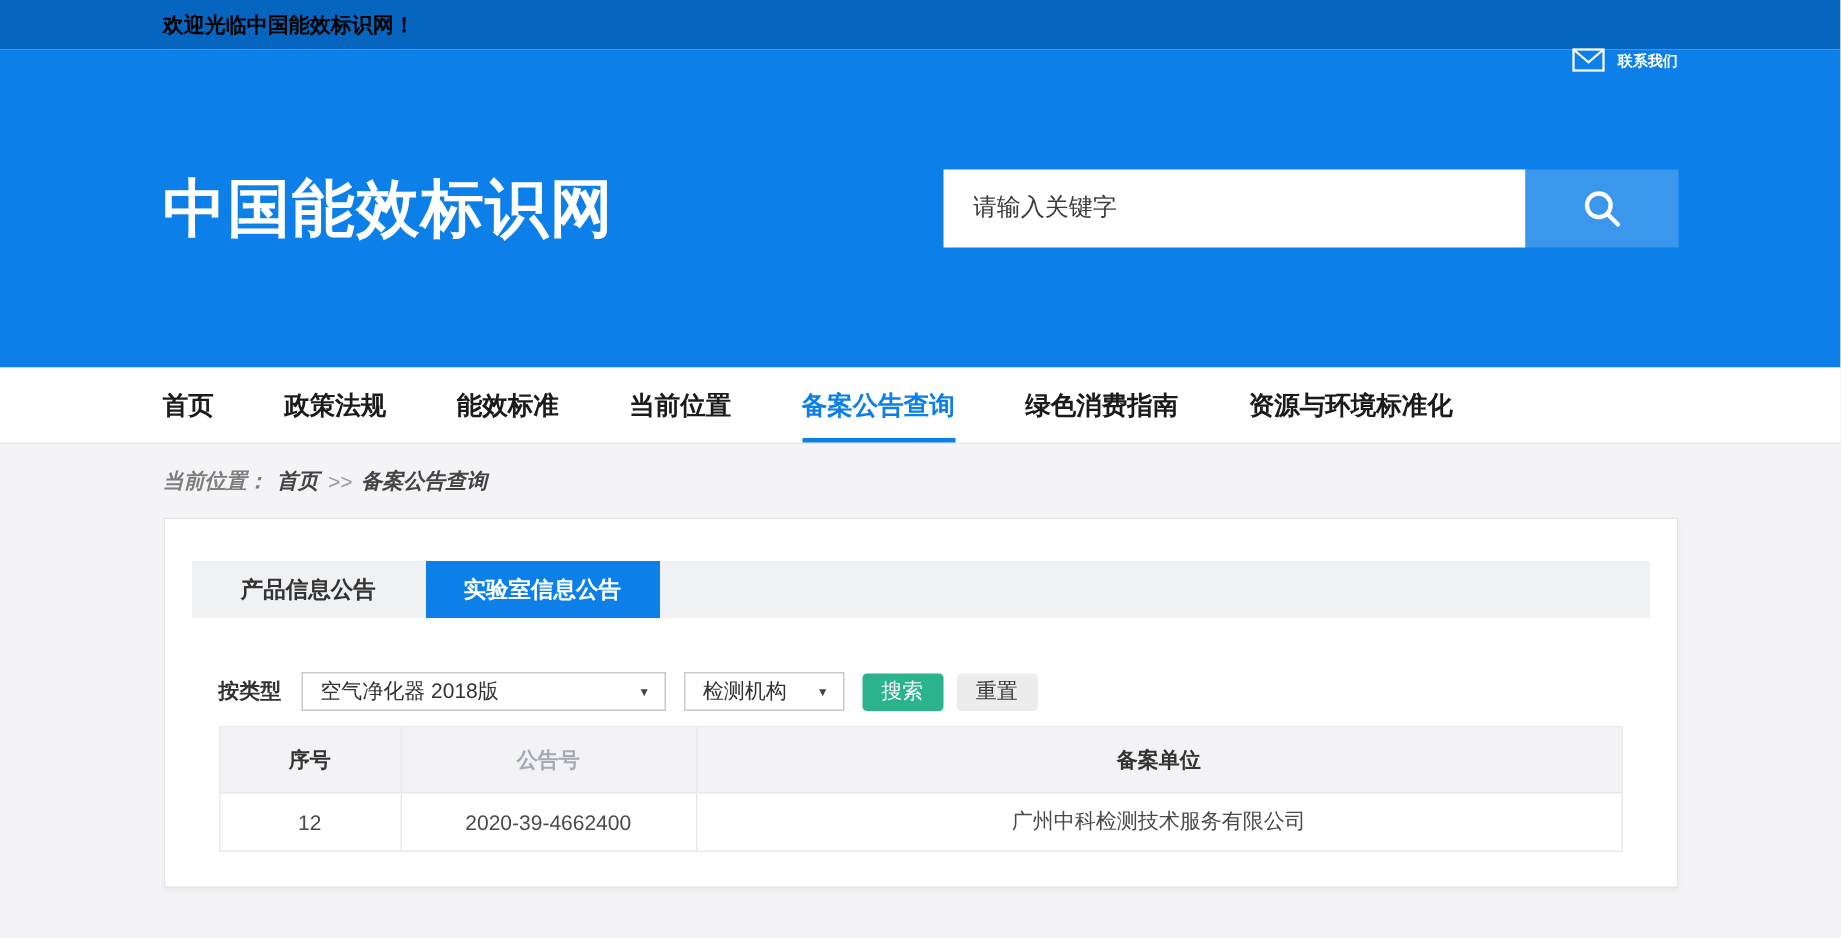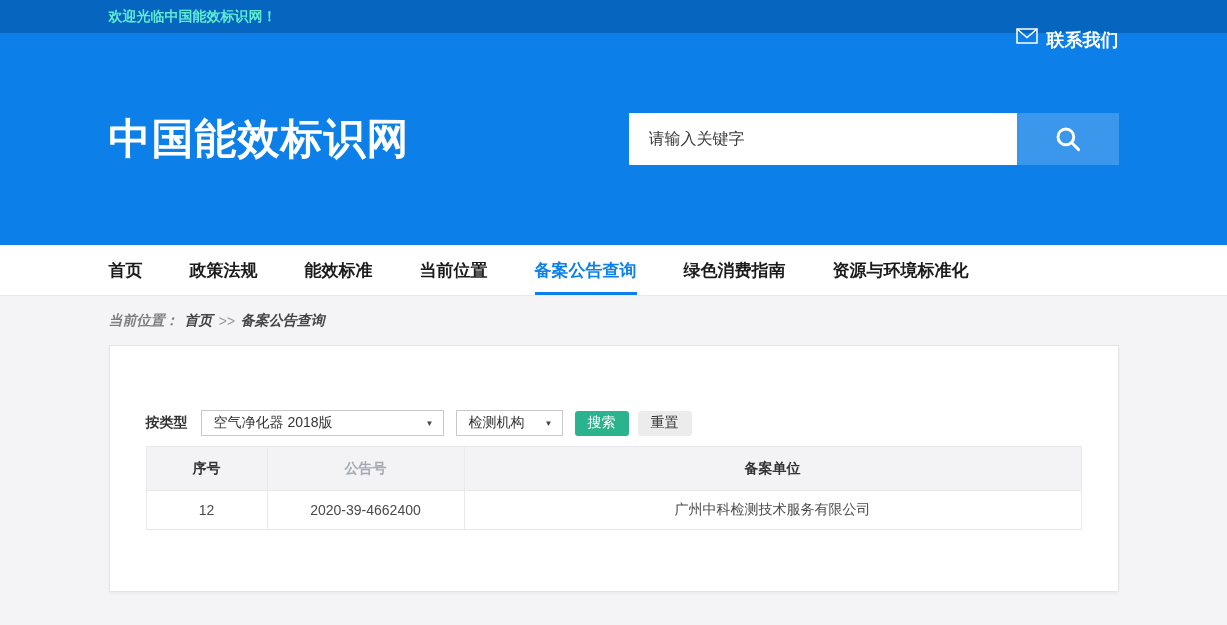--- a/index.html
+++ b/index.html
@@ -19,30 +19,30 @@
     height: 33px;
     background: #0665be;
   }
   .topbar .container {
     height: 100%;
     display: flex;
     align-items: center;
     justify-content: space-between;
   }
   .topbar-welcome {
-    color: #5eead4;
+    color: #000000;
     font-size: 14px;
     font-weight: bold;
   }
   .topbar-contact {
     display: flex;
-    align-items: flex-start;
+    align-items: flex-end;
     gap: 9px;
     color: #ffffff;
-    font-size: 18px;
+    font-size: 10px;
     font-weight: bold;
     cursor: pointer;
     margin-top: 46px;
   }
 
   
   .header {
     height: 212px;
     background: #0c80e8;
   }
@@ -262,20 +262,24 @@
     <span>当前位置：</span>
     <span class="crumb-link">首页</span>
     <span class="crumb-sep">&gt;&gt;</span>
     <span class="crumb-current">备案公告查询</span>
   </div>
 </div>
 
 <div class="container">
   <div class="card">
 
+    <div class="tabs">
+      <div class="tab">产品信息公告</div>
+      <div class="tab active">实验室信息公告</div>
+    </div>
 
     <div class="filters">
       <span class="filter-label">按类型</span>
       <div class="select select-type">
         <span>空气净化器 2018版</span>
         <span class="caret">▼</span>
       </div>
       <div class="select select-org">
         <span>检测机构</span>
         <span class="caret">▼</span>

